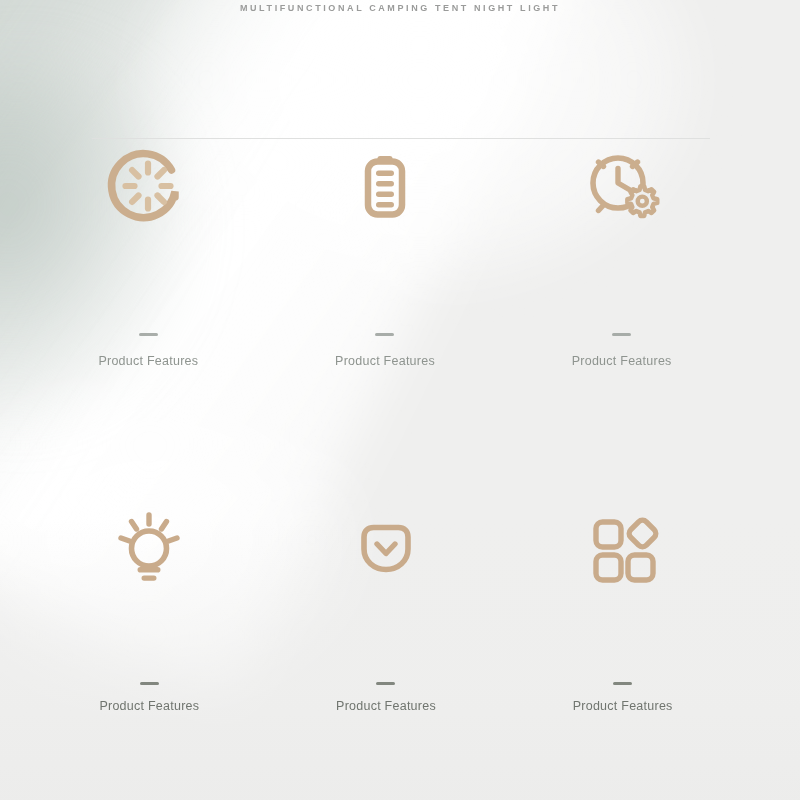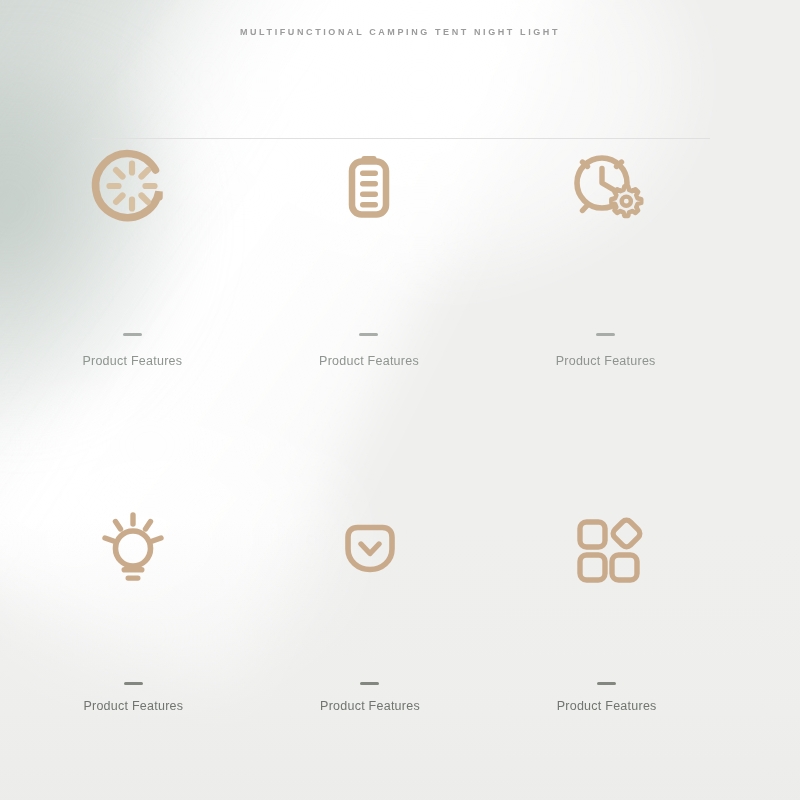--- a/index.html
+++ b/index.html
@@ -115,38 +115,37 @@
     left: 0;
     top: 3px;
     width: 800px;
     text-align: center;
     font-size: 9px;
     letter-spacing: 2.6px;
     font-weight: 700;
     color: #9a9b9a;
     z-index: 6;
     white-space: nowrap;
-    margin-top: 24px;
   }
 
   
   #top-divider {
     position: absolute;
     left: 92px;
     top: 138px;
     width: 618px;
     height: 1px;
     background: #dfe0df;
     z-index: 3;
   }
 
   
   .feature-grid {
     position: absolute;
-    left: 0;
+    left: 16px;
     width: 710px;
     z-index: 5;
     display: grid;
     grid-template-columns: repeat(3, 1fr);
   }
   #feature-grid-row1 { top: 140px; }
   #feature-grid-row2 { top: 500px; }
 
   .feature-cell {
     position: relative;

